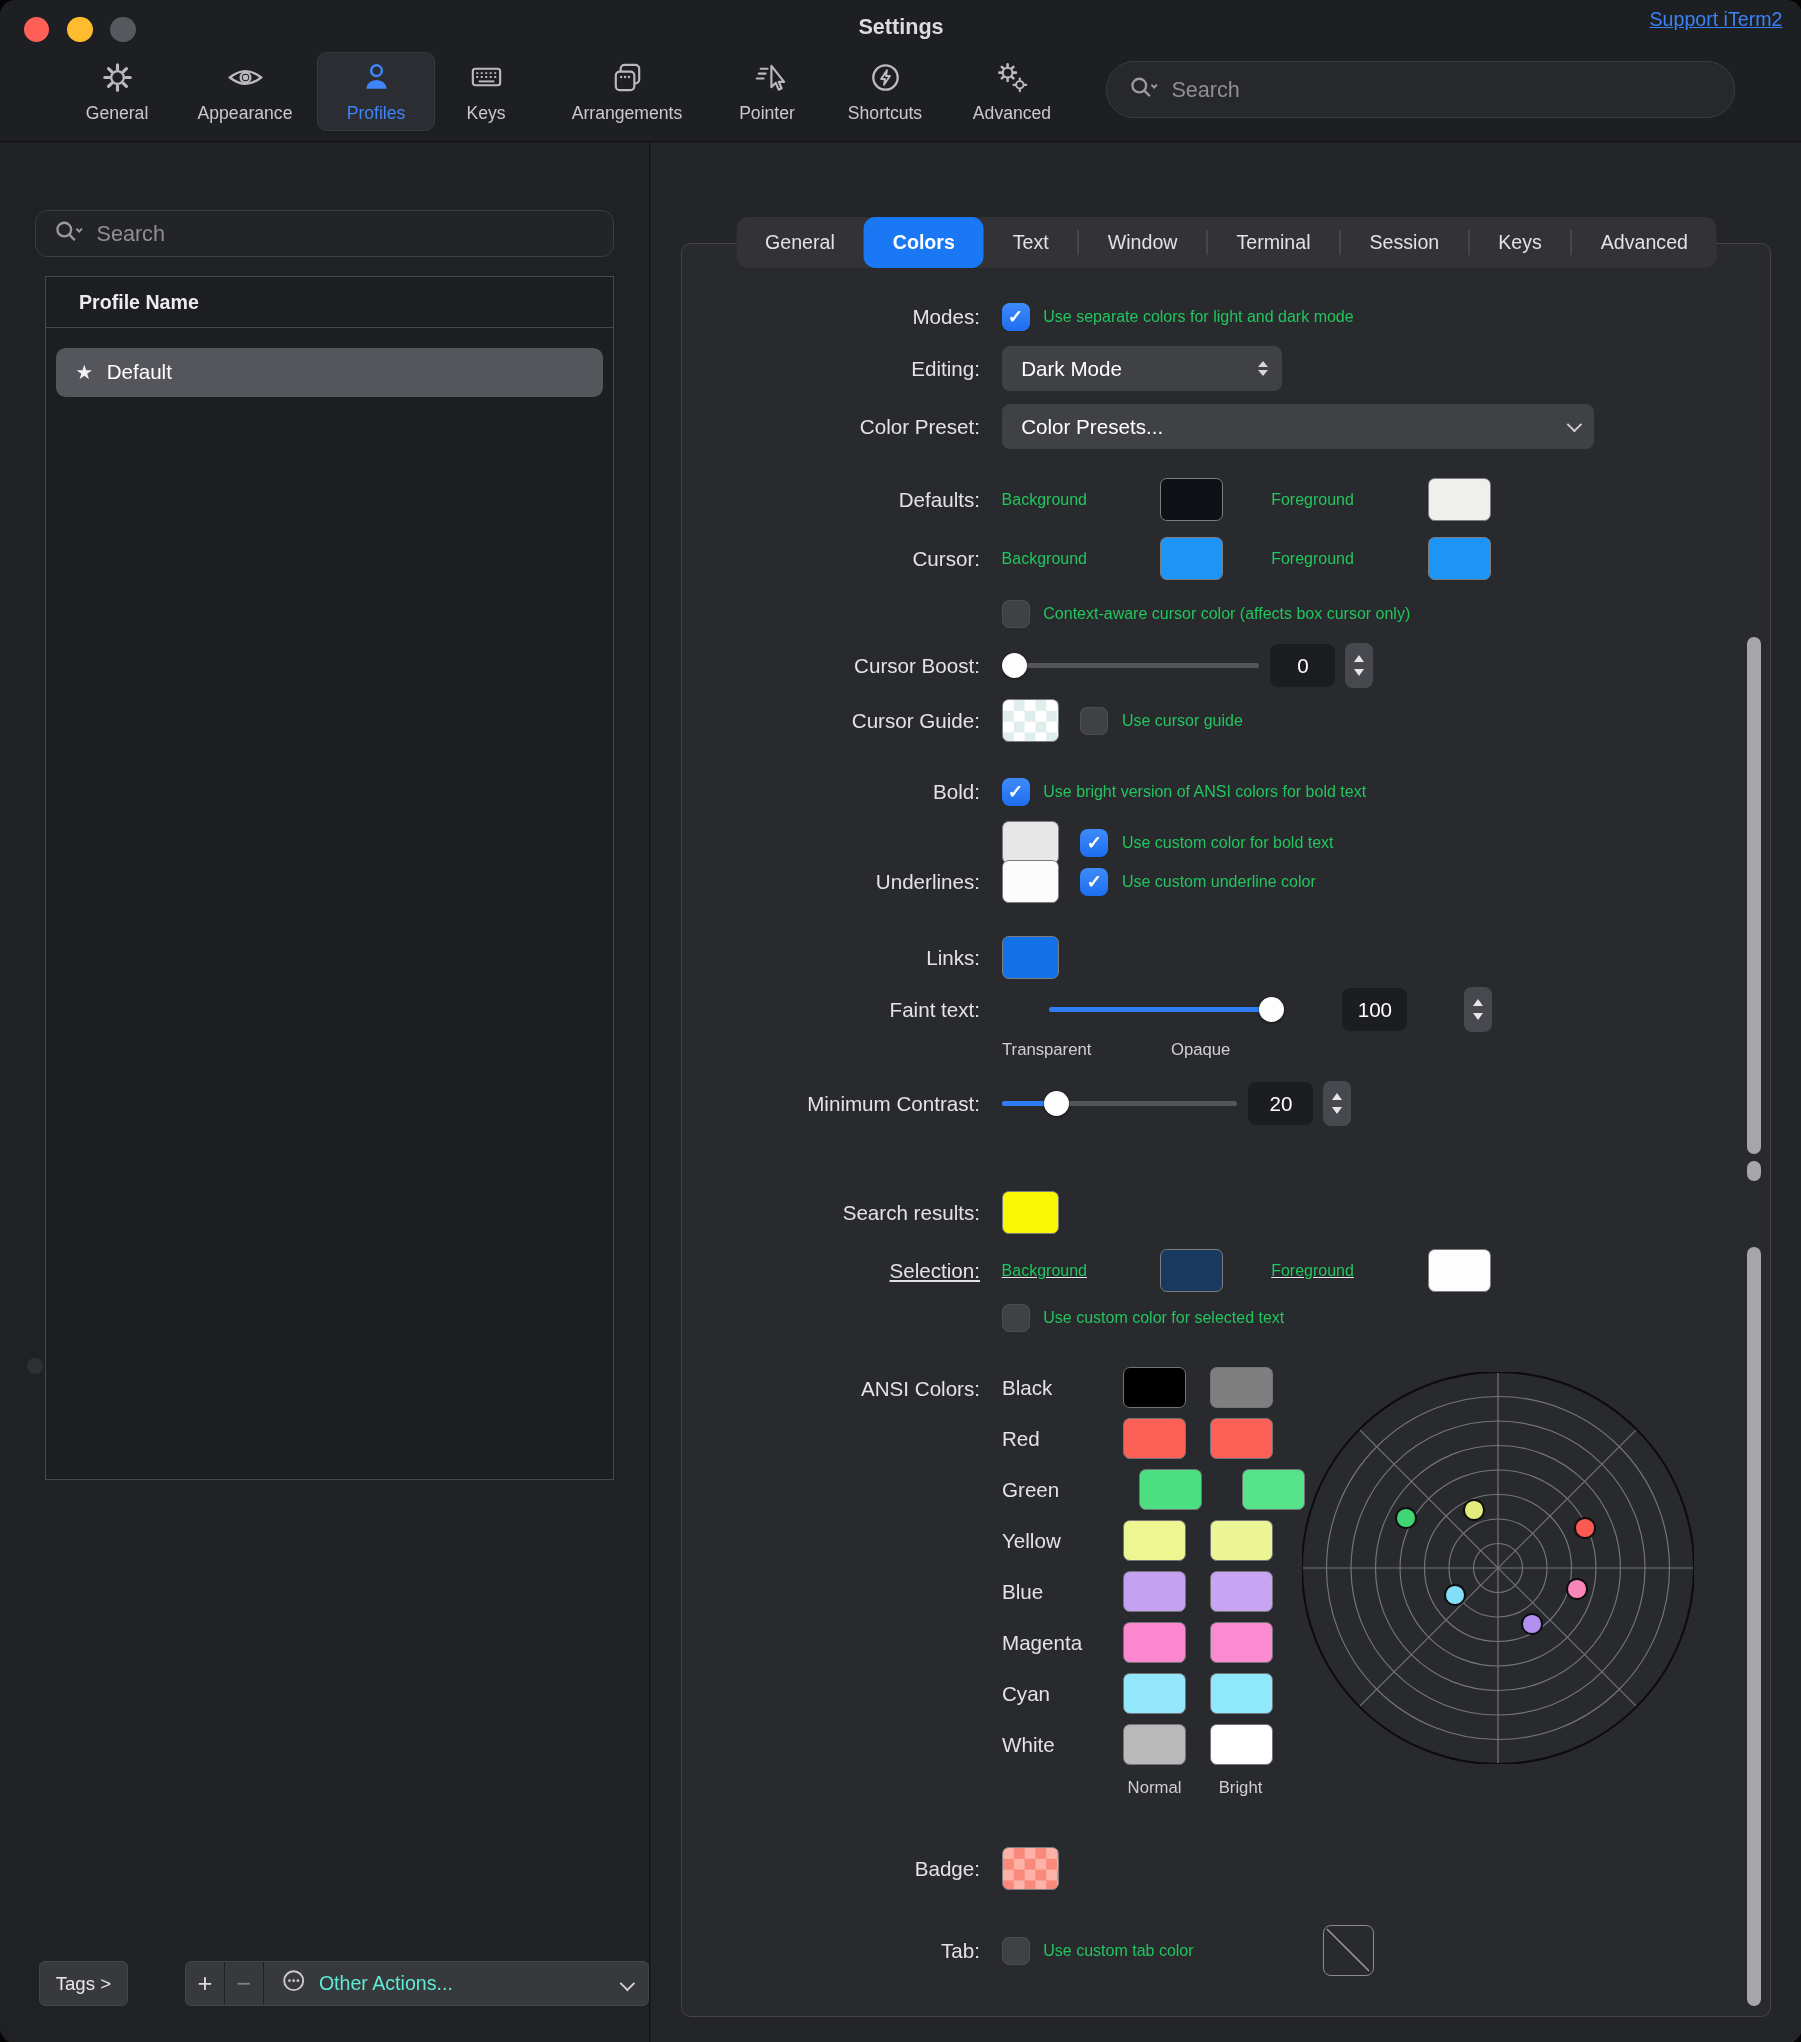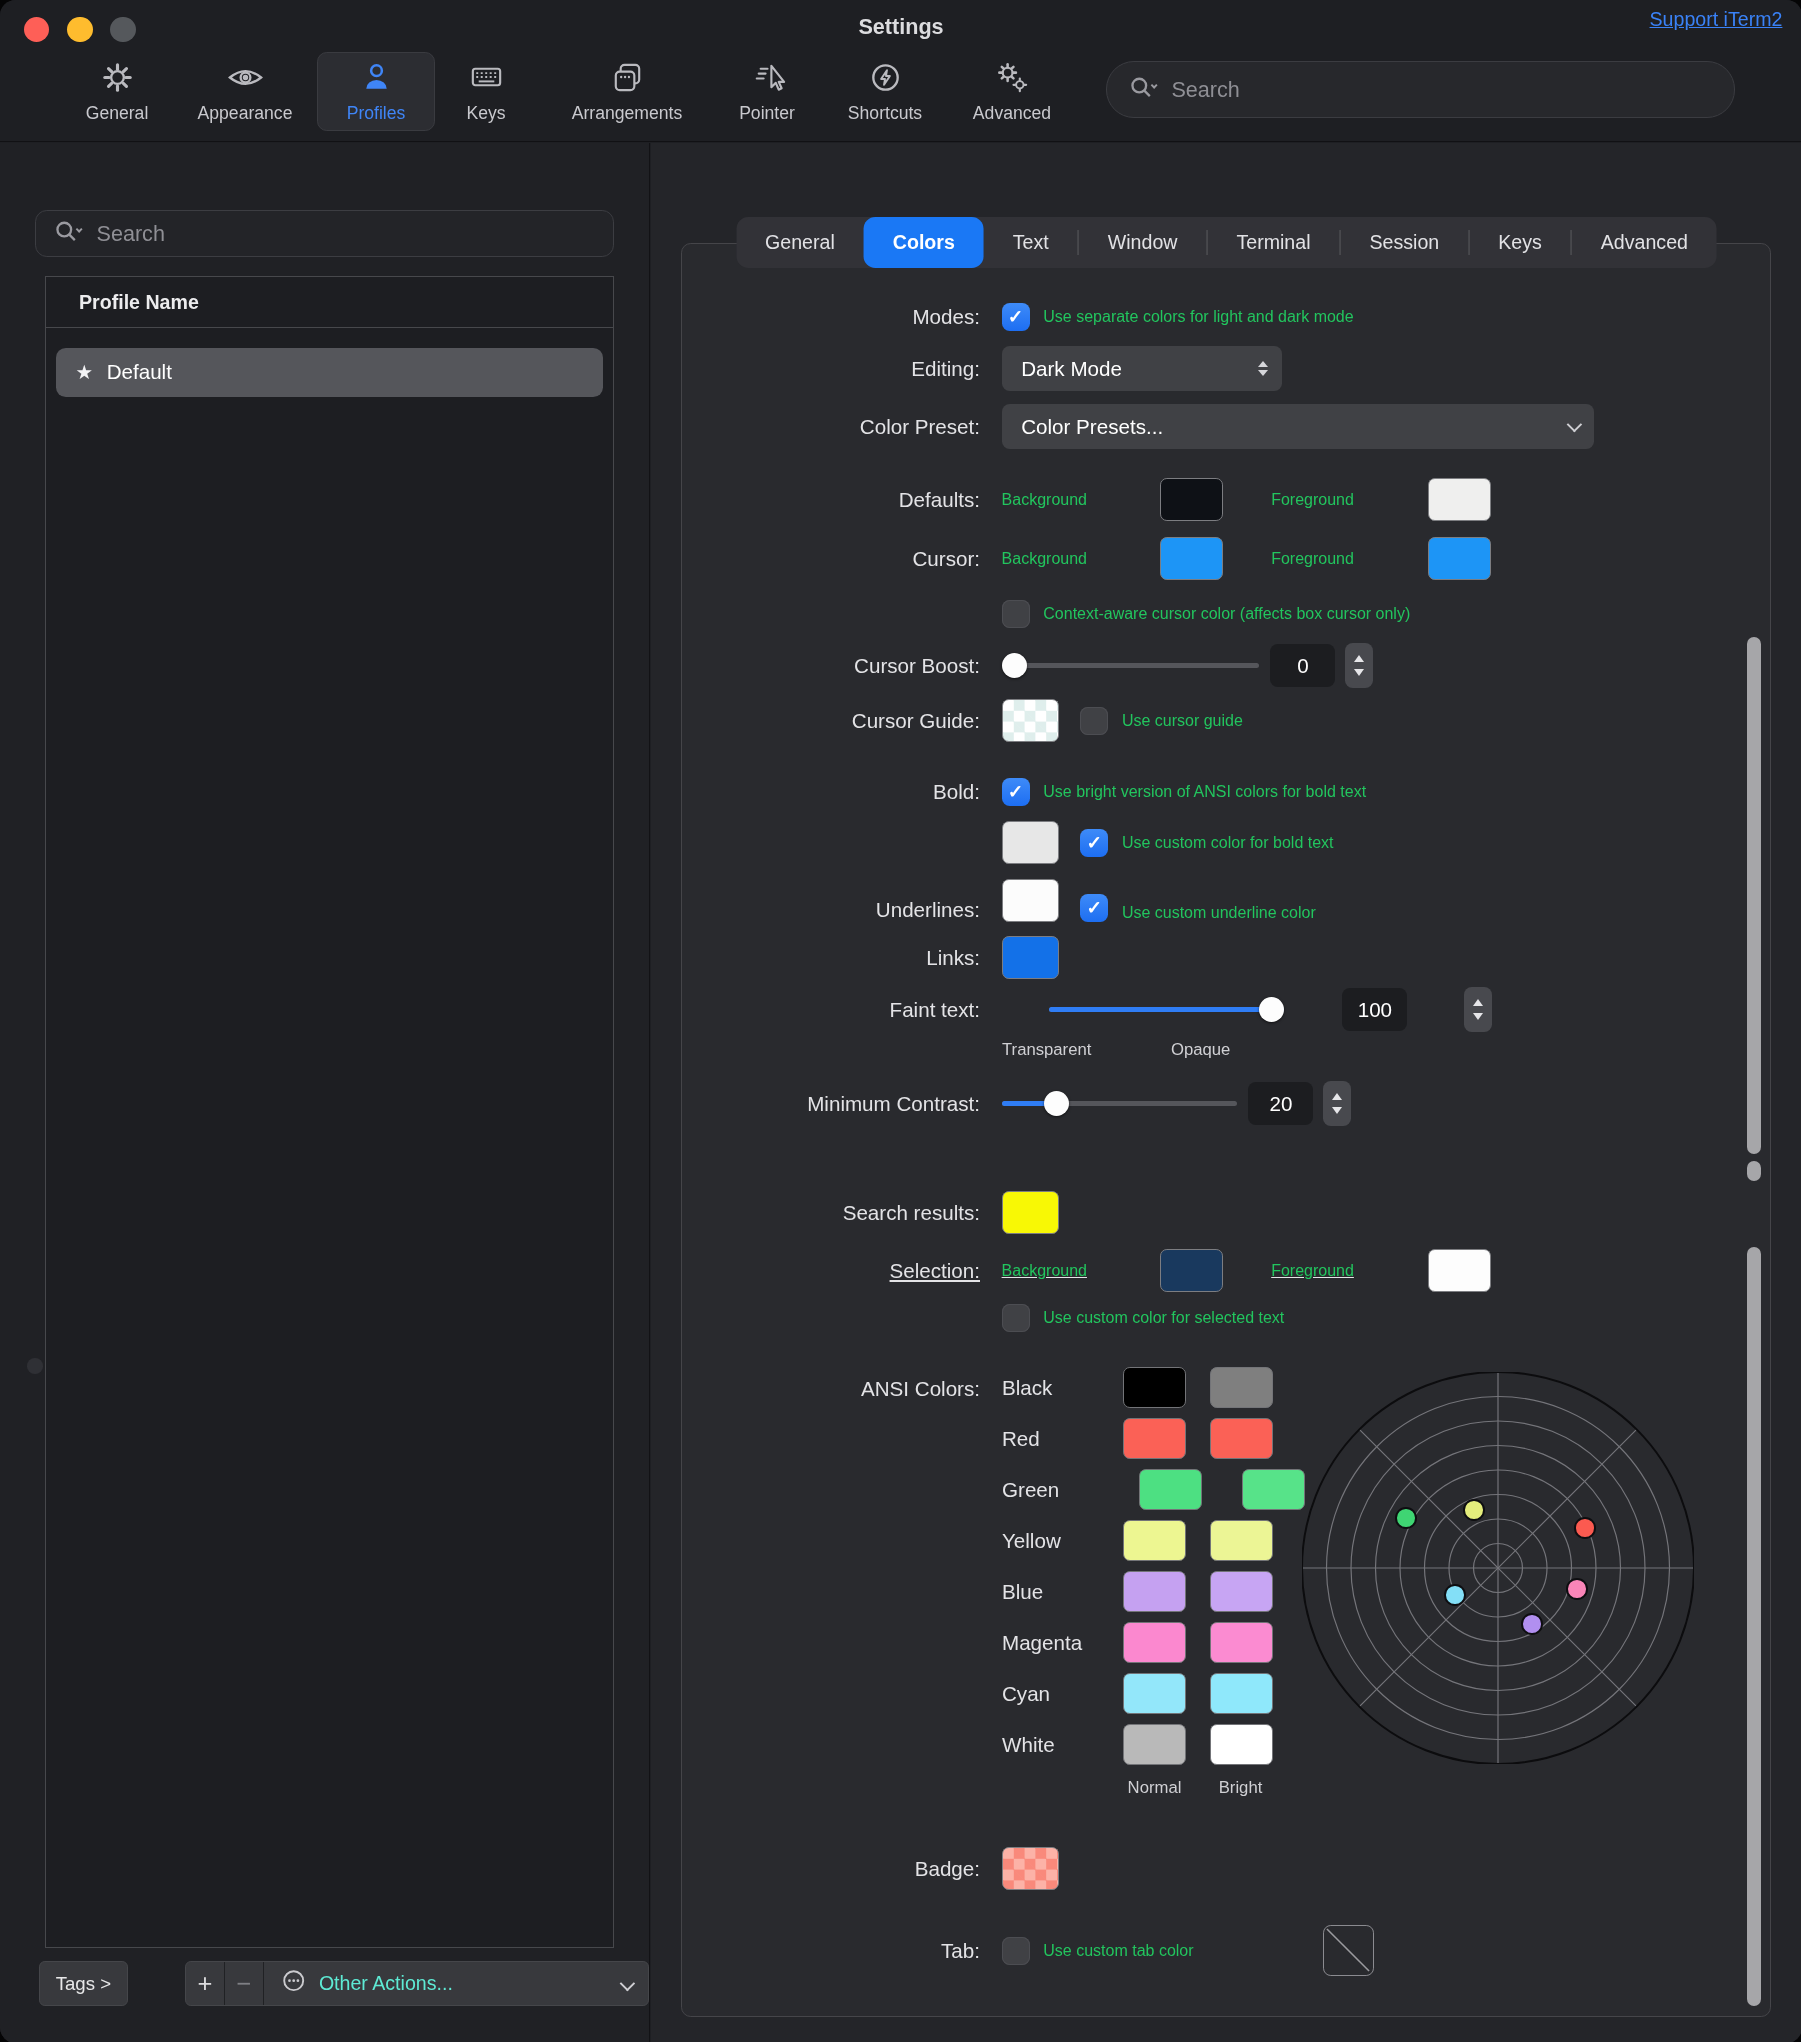--- a/index.html
+++ b/index.html
@@ -19,21 +19,21 @@
   .tbitem .tblabel{font-size:17.6px;color:#c9c9ce;white-space:nowrap;}
   .tbitem.selected{background:#2c2d32;border:1px solid #3a3b40;border-radius:9.8px;padding:3.9px 0 5.9px;top:52px;}
   .tbitem.selected .tblabel{color:#3f85f7;}
   #toolbar-search{position:absolute;left:1106px;top:61px;width:629px;height:57px;background:#27282c;border:1.5px solid #3b3c41;border-radius:28px;display:flex;align-items:center;padding:0 19.6px;gap:9.8px;}
   #toolbar-search input, #sidebar-search input{background:transparent;border:none;outline:none;color:#e8e8ea;font-size:21.6px;width:100%;font-family:"Liberation Sans",sans-serif;}
   #toolbar-search input::placeholder, #sidebar-search input::placeholder{color:#8f8f95;}
 
   
   #sidebar{position:absolute;left:0;top:143px;width:650px;bottom:0;background:#202125;border-right:1px solid #121215;}
   #sidebar-search{position:absolute;left:35px;top:67px;width:579px;height:47px;background:#232428;border:1.5px solid #3c3d42;border-radius:11.8px;display:flex;align-items:center;padding:0 15.7px;gap:9.8px;}
-  #profile-list{position:absolute;left:45px;top:133px;width:569px;height:1672px;background:#1d1e22;border:1px solid #47484c;}
+  #profile-list{position:absolute;left:45px;top:133px;width:569px;height:1204px;background:#1d1e22;border:1px solid #47484c;}
   #profile-list-header{height:51px;display:flex;align-items:center;padding-left:33px;font-size:19.6px;font-weight:600;color:#ececee;border-bottom:1px solid #47484c;}
   .profile-row{margin:19.6px 9.8px 0;height:49px;border-radius:9.8px;display:flex;align-items:center;padding-left:19.6px;gap:13.7px;font-size:20.6px;color:#ffffff;}
   .profile-row.selected{background:#55565b;}
   .star{font-size:19.6px;color:#f2f2f4;}
   #tags-btn{position:absolute;left:39px;bottom:37px;height:45px;padding:0 15.7px;background:#38393d;border:1px solid #45464a;border-radius:5.9px;display:flex;align-items:center;font-size:18.6px;color:#e8e8e9;}
   #list-btns{position:absolute;left:185px;bottom:37px;height:45px;display:flex;background:#38393d;border:1px solid #45464a;border-radius:5.9px;overflow:hidden;}
   .lbtn{width:39px;display:flex;align-items:center;justify-content:center;font-size:25.5px;color:#dcdcde;border-right:1px solid #202124;}
   .lbtn.dim{color:#7e7f84;}
   #other-actions{display:flex;align-items:center;gap:11.8px;padding:0 15.7px;width:384px;font-size:19.6px;color:#5eead4;}
   #other-actions .chev{margin-left:auto;}
@@ -352,21 +352,21 @@
         <span class="rtext">Use bright version of ANSI colors for bold text</span>
       </div>
 
       <div class="row" style="top:577px;">
         <span class="rlabel"></span>
         <span class="well-sm" style="background-color: rgb(231, 231, 231);"></span>
         <span class="cb on" style="margin-left:21.6px;"></span>
         <span class="rtext">Use custom color for bold text</span>
       </div>
 
-      <div class="row" style="top:634px;align-items:flex-end;">
+      <div class="row" style="top:616px;">
         <span class="rlabel">Underlines:</span>
         <span class="well-sm" style="background-color: rgb(252, 252, 252);"></span>
         <span class="cb on" style="margin-left:21.6px;"></span>
         <span class="rtext">Use custom underline color</span>
       </div>
 
       <div class="row" style="top:692px;">
         <span class="rlabel">Links:</span>
         <span class="well-sm" style="background-color: rgb(19, 113, 232);"></span>
       </div>

